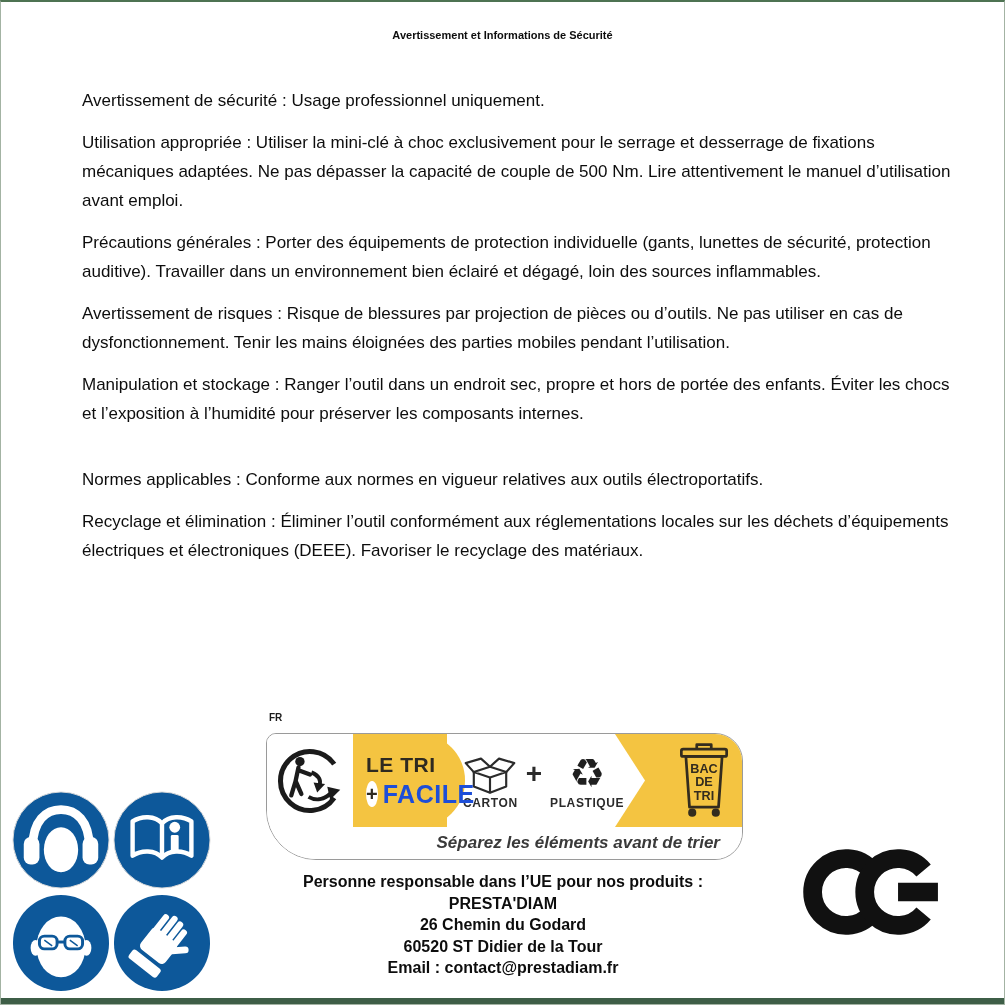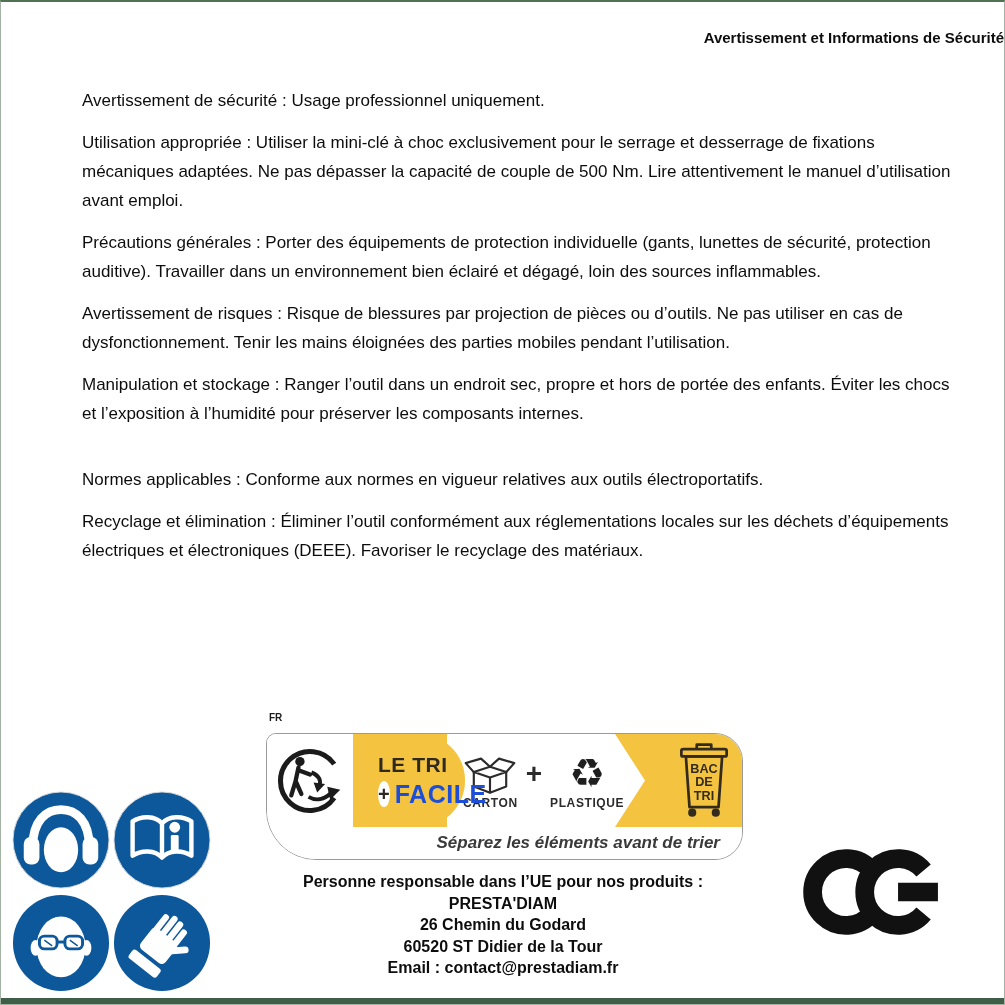--- a/index.html
+++ b/index.html
@@ -13,22 +13,22 @@
     font-family:"Liberation Sans","DejaVu Sans",sans-serif;
     color:#111;
     overflow:hidden;
   }
   .bottom-band{
     position:absolute;left:0;right:0;bottom:0;height:6px;
     background:#3e5e47;
   }
   .doc-title{
     position:absolute;top:27px;left:0;right:0;
-    text-align:right;
-    font-size:15px;font-weight:bold;color:#0d0d0d;
+    text-align:center;
+    font-size:11px;font-weight:bold;color:#0d0d0d;
   }
   .body-text{
     position:absolute;left:72px;top:84px;width:880px;
   }
   .body-text p{
     margin:0 0 13px 9px;
     font-size:17px;line-height:29px;color:#0d0d0d;
   }
   .body-text p.gap-before{margin-top:37px;}
 
@@ -60,21 +60,21 @@
     clip-path:polygon(0 0, calc(100% - 30px) 0, 100% 50%, calc(100% - 30px) 100%, 0 100%);
     display:flex;align-items:center;padding:0 36px 0 16px;box-sizing:border-box;
   }
   .material{display:flex;flex-direction:column;align-items:center;justify-content:center;}
   .material .mat-label{font-size:12px;font-weight:bold;letter-spacing:.6px;color:#2b2b2b;margin-top:2px;}
   .mat-plus{font-size:28px;font-weight:bold;color:#2b2b2b;margin:0 8px 14px 8px;}
   .recycle-glyph{font-family:"DejaVu Sans",sans-serif;font-size:40px;line-height:42px;color:#1f1f1f;}
   .yellow-pill{
     position:absolute;left:0;top:0;bottom:0;width:112px;
     background:#f4c441;border-radius:0 46px 46px 0;
-    display:flex;flex-direction:column;justify-content:center;padding-left:25px;box-sizing:border-box;
+    display:flex;flex-direction:column;justify-content:center;padding-left:13px;box-sizing:border-box;
   }
   .brand-l1{font-size:21px;font-weight:800;color:#2e2a20;letter-spacing:.5px;}
   .brand-l2{display:flex;align-items:center;margin-top:3px;}
   .plus-circle{
     width:26px;height:26px;border-radius:50%;background:#ffffff;
     display:flex;align-items:center;justify-content:center;
     font-size:20px;font-weight:800;color:#2e2a20;margin-right:5px;
   }
   .brand-txt2{font-size:25px;font-weight:800;color:#1d4ed8;letter-spacing:.5px;}
   .bin-wrap{position:absolute;right:9px;top:6px;width:58px;height:80px;}

